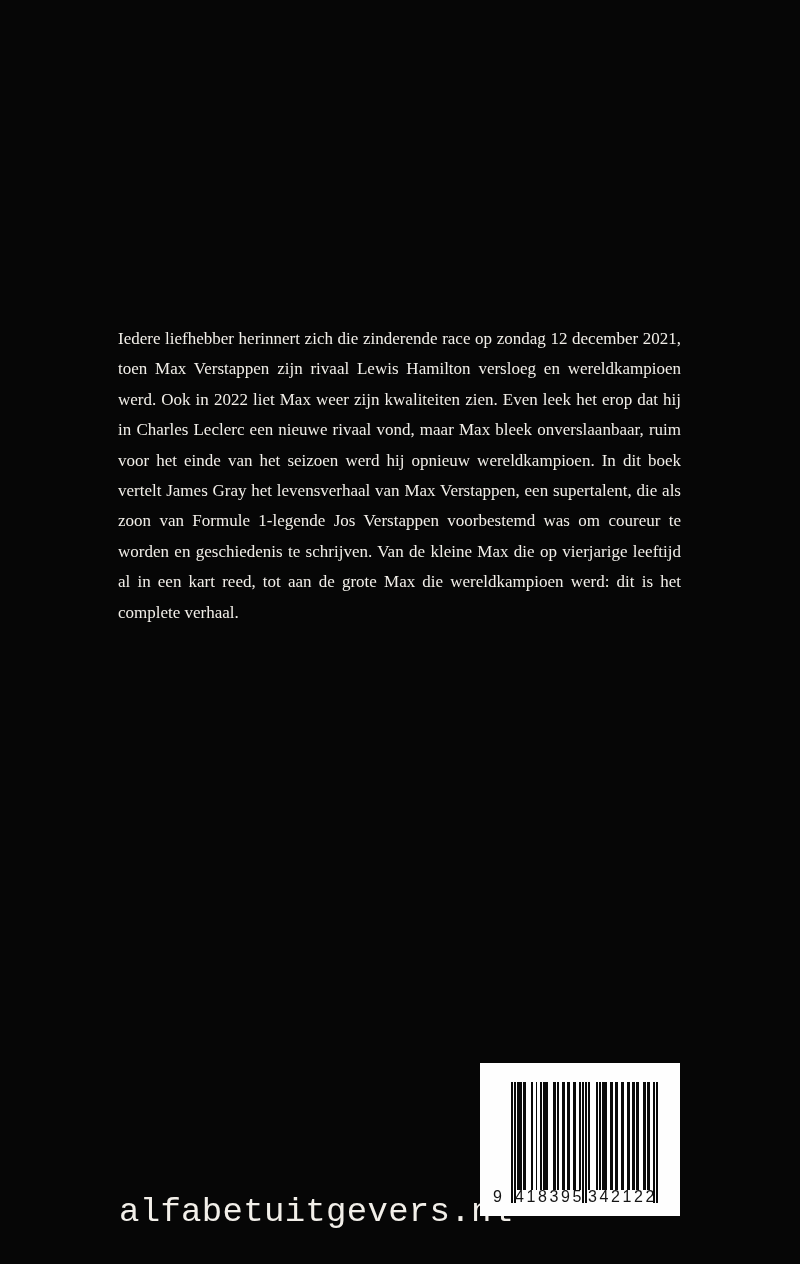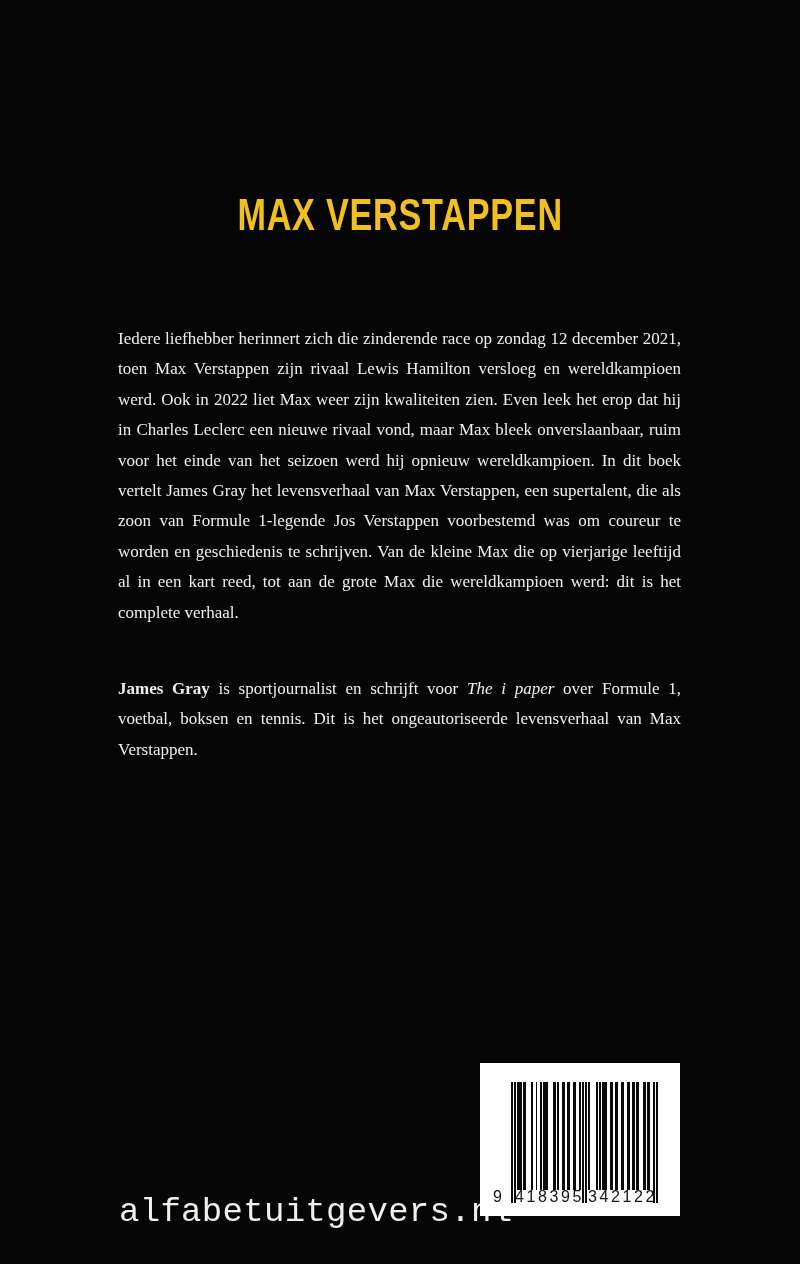--- a/index.html
+++ b/index.html
@@ -54,28 +54,24 @@
   }
   .bc-first{left:13px;}
   .bc-left{left:35px;letter-spacing:2.6px;}
   .bc-right{left:108px;letter-spacing:2.6px;}
 </style>
 </head>
 <body>
 
 <div class="page">
 
-  <div class="headline-row">
-    <h1 class="title" style="margin:0">MAX VERSTAPPEN</h1>
-  </div>
 
 
   <div class="body-copy">
     <p>Iedere liefhebber herinnert zich die zinderende race op zondag 12 december 2021, toen Max Verstappen zijn rivaal Lewis Hamilton versloeg en wereldkampioen werd. Ook in 2022 liet Max weer zijn kwaliteiten zien. Even leek het erop dat hij in Charles Leclerc een nieuwe rivaal vond, maar Max bleek onverslaan­baar, ruim voor het einde van het seizoen werd hij opnieuw wereldkampioen. In dit boek vertelt James Gray het levens­verhaal van Max Verstappen, een supertalent, die als zoon van Formule 1-legende Jos Verstappen voorbestemd was om coureur te worden en geschiedenis te schrijven. Van de kleine Max die op vierjarige leeftijd al in een kart reed, tot aan de grote Max die wereldkampioen werd: dit is het complete verhaal.</p>
-    <p><span class="b">James Gray</span><span> is sportjournalist en schrijft voor </span><span class="i">The i paper</span><span> over Formule 1, voetbal, boksen en tennis. Dit is het ongeautoriseerde levensverhaal van Max Verstappen.</span></p>
   </div>
 
   <div class="publisher">alfabetuitgevers.nl</div>
 
   <div class="barcode-box">
     <svg class="barcode-svg" viewBox="0 0 95 121" preserveAspectRatio="none" shape-rendering="crispEdges" xmlns="http://www.w3.org/2000/svg">
         <rect x="0" y="0" width="1" height="121"></rect>
         <rect x="2" y="0" width="1" height="121"></rect>
         <rect x="4" y="0" width="1" height="108"></rect>
         <rect x="5" y="0" width="1" height="108"></rect>

